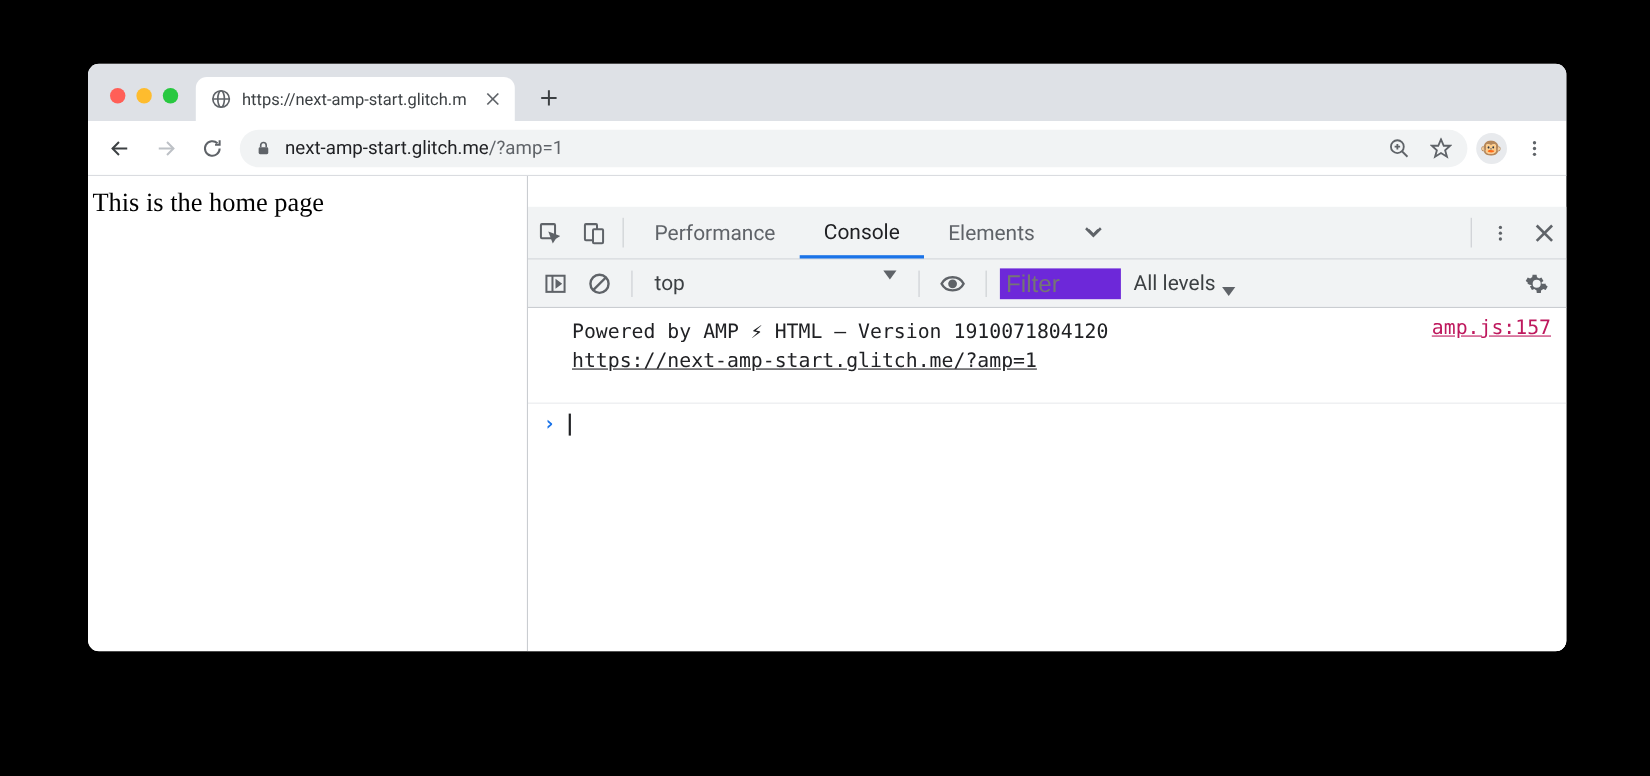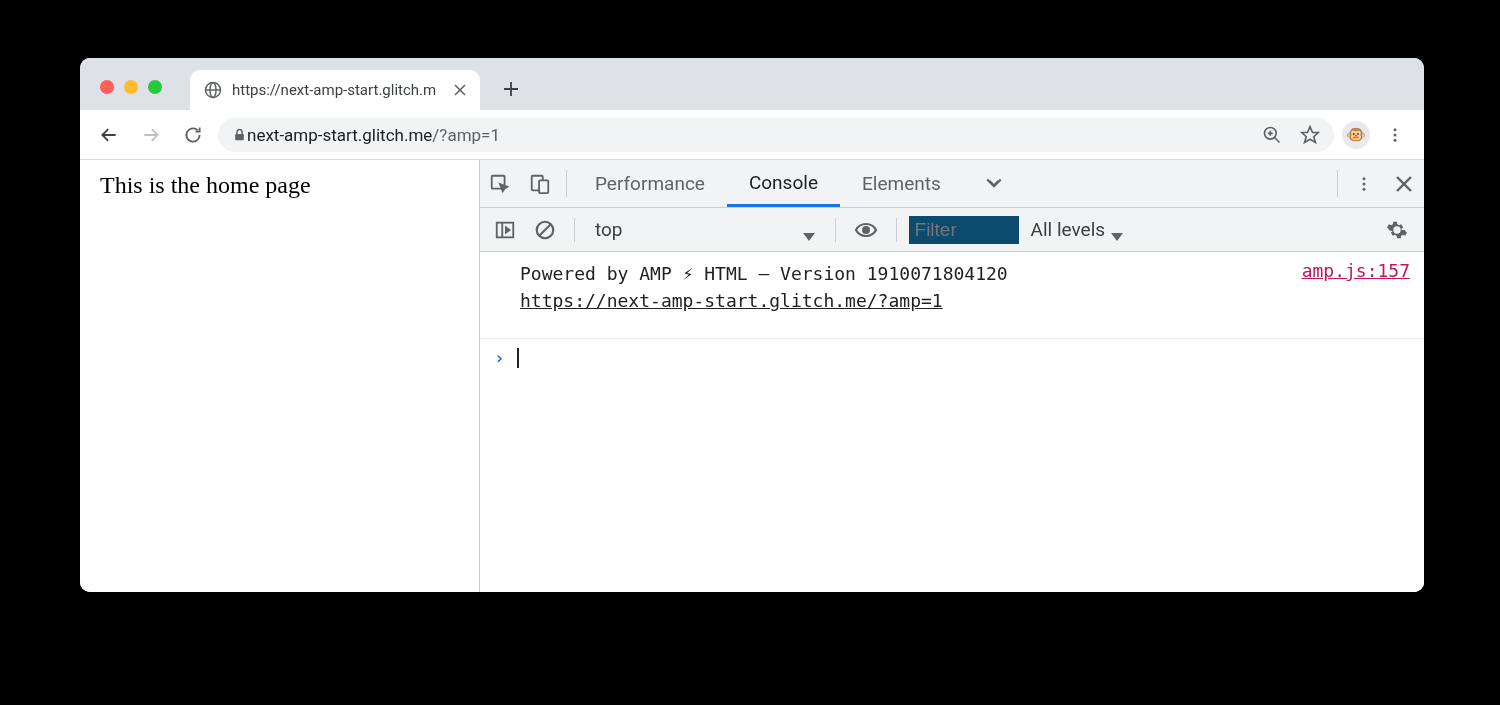--- a/index.html
+++ b/index.html
@@ -41,21 +41,21 @@
   .tl.red { background: #ff5f57; }
   .tl.yellow { background: #febc2e; }
   .tl.green { background: #28c840; }
   .tab {
     display: flex;
     align-items: center;
     background: #fff;
     height: 40px;
     border-radius: 10px 10px 0 0;
     padding: 0 12px 0 14px;
-    margin-left: 20px;
+    margin-left: 8px;
     margin-right: 4px;
     width: 290px;
     position: relative;
   }
   .tab .favicon {
     width: 18px; height: 18px; margin-right: 10px;
   }
   .tab .title {
     font-size: 15px;
     color: #3c4043;
@@ -100,20 +100,21 @@
   }
   .navbtn.disabled { color: #bdc1c6; }
   .omnibox {
     flex: 1;
     height: 34px;
     background: #f1f3f4;
     border-radius: 17px;
     display: flex;
     align-items: center;
     padding: 0 14px;
+    gap: 12px;
   }
   .lock { color: #5f6368; }
   .url {
     font-size: 17px;
     color: #202124;
   }
   .url .domain { color: #202124; }
   .url .path { color: #5f6368; }
   .omni-right {
     margin-left: auto;
@@ -130,33 +131,34 @@
   }
   
   .content {
     flex: 1;
     display: flex;
     min-height: 0;
   }
   .page {
     width: 400px;
     background: #fff;
-    padding: 12px 20px;
+    padding: 12px 4px;
     font-family: "Times New Roman", serif;
     font-size: 24px;
     color: #000;
     border-right: 1px solid #cacdd1;
   }
   
   .devtools {
     flex: 1;
     display: flex;
     flex-direction: column;
     background: #fff;
     min-width: 0;
+    margin-top: 28px;
   }
   .dt-tabs {
     height: 48px;
     border-bottom: 1px solid #cacdd1;
     display: flex;
     align-items: stretch;
     background: #f1f3f4;
   }
   .dt-iconbtn {
     width: 40px;
@@ -199,31 +201,31 @@
     color: #5f6368;
     cursor: pointer;
     padding: 0 6px;
     height: 100%;
   }
   .dt-sep2 {
     width: 1px; height: 24px; background: #cacdd1;
     margin: 0 6px;
   }
   .context-select {
-    display: flex; align-items: flex-end;
+    display: flex; align-items: flex-start;
     font-size: 19px;
     color: #3c4043;
     padding: 0 8px;
     gap: 180px;
     cursor: pointer;
   }
   .filter-input {
     border: none;
-    background: #0c4a6e;
-    font-size: 19px;
+    background: #6d28d9;
+    font-size: 22px;
     width: 110px;
     height: 28px;
     padding: 0 6px;
     color: #bdc1c6;
     outline: none;
   }
   .levels {
     display: flex; align-items: flex-end;
     font-size: 19px;
     color: #3c4043;

